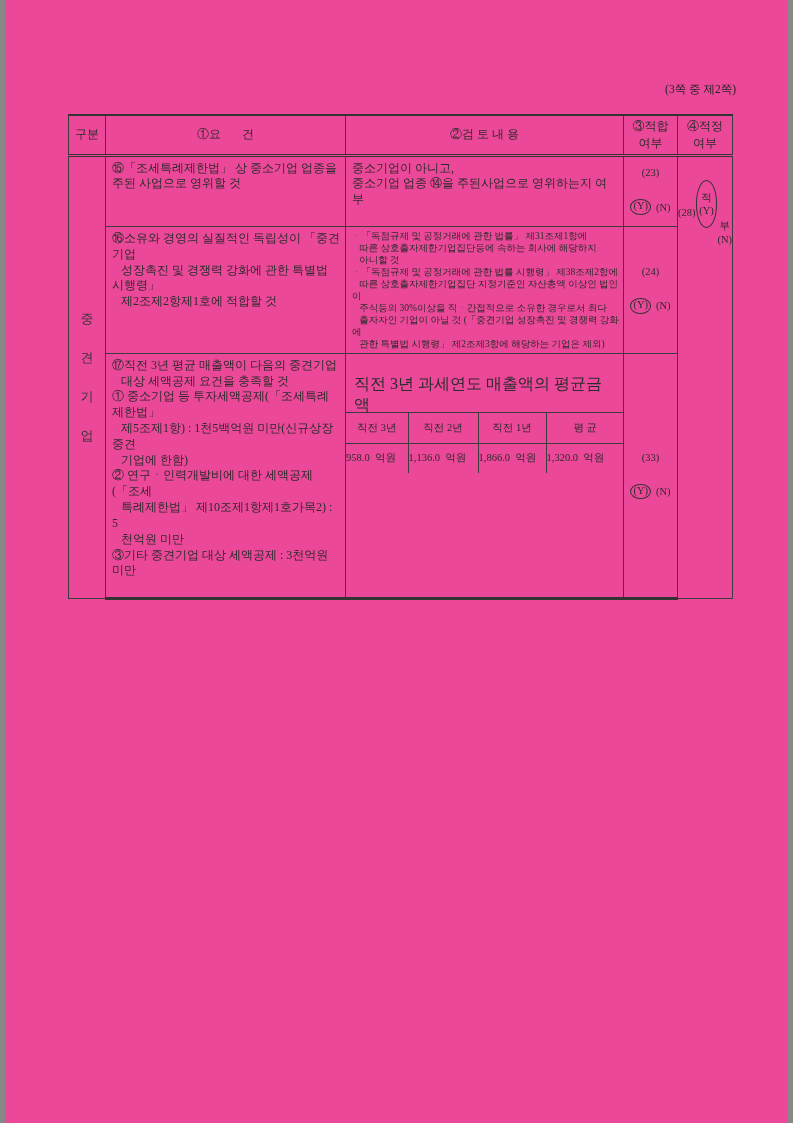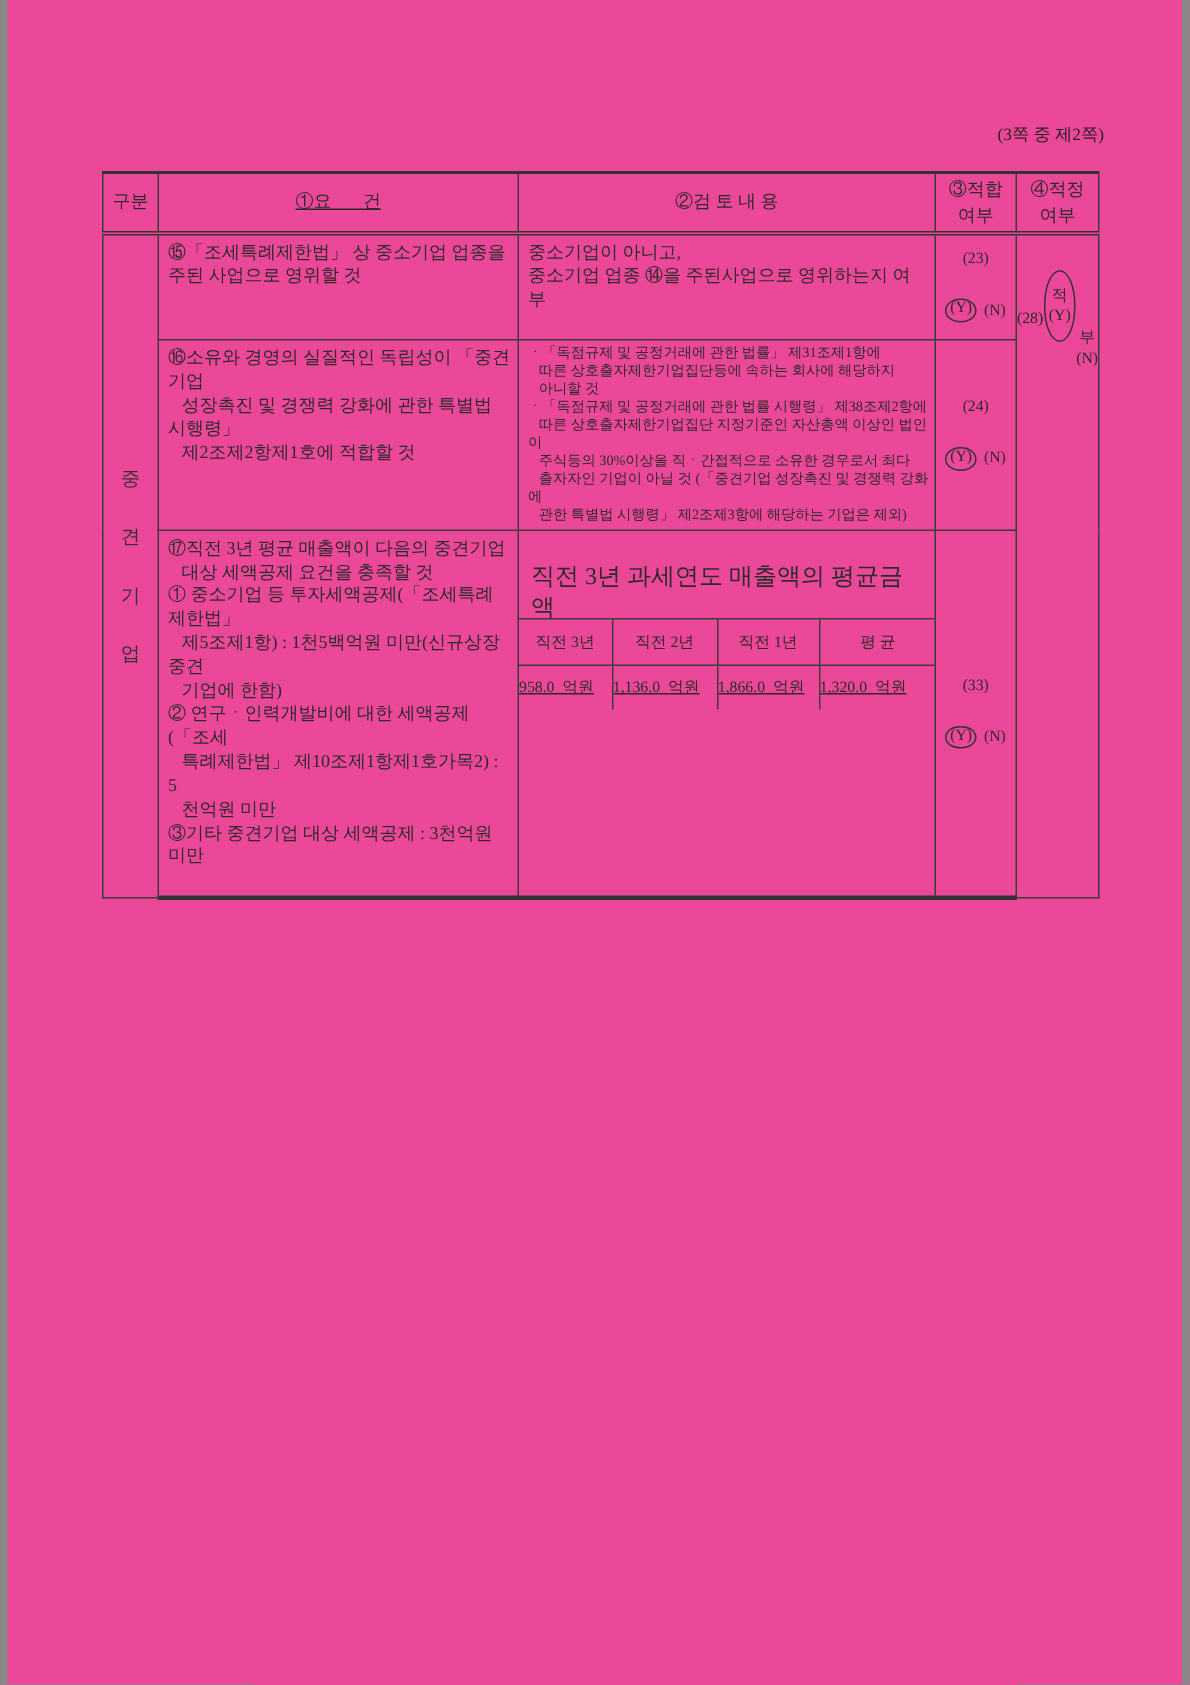--- a/index.html
+++ b/index.html
@@ -31,21 +31,21 @@
     border: 1px solid #3c3c3c;
     vertical-align: top;
     font-weight: normal;
     overflow: hidden;
   }
   
   tr.hdr th { border-top: 2px solid #333; border-bottom: 3px double #333; }
   tr.hdr th { height: 40px; vertical-align: middle; text-align: center; font-size: 12px; }
   tr.last td { border-bottom: 3px solid #333; }
   .pre { white-space: pre-wrap; }
-  .prehard { white-space: pre; text-decoration: underline; }
+  .prehard { white-space: pre; }
   .cell-text { font-size: 12px; line-height: 1.32; padding: 4px 5px 18px 6px; }
   .cell-text.tight { font-size: 9.5px; line-height: 1.26; padding: 4px 4px 2px 6px; }
   .gubun-cell { vertical-align: middle !important; }
   .gubun-stack {
     display: flex; flex-direction: column; align-items: center;
     justify-content: center; gap: 21px; font-size: 13px; color:#333;
   }
   .check-cell { vertical-align: middle !important; text-align: center; font-size: 10.5px; }
   .check-stack { display:flex; flex-direction:column; align-items:center; gap:21px; }
   .yn-row { display:flex; align-items:center; gap:5px; }

